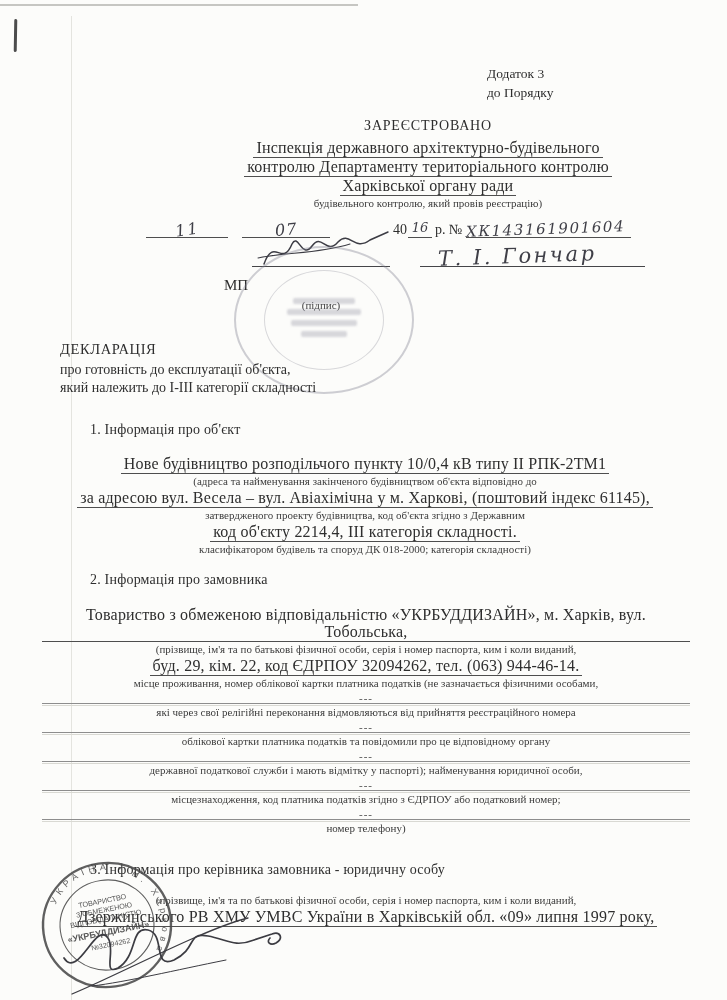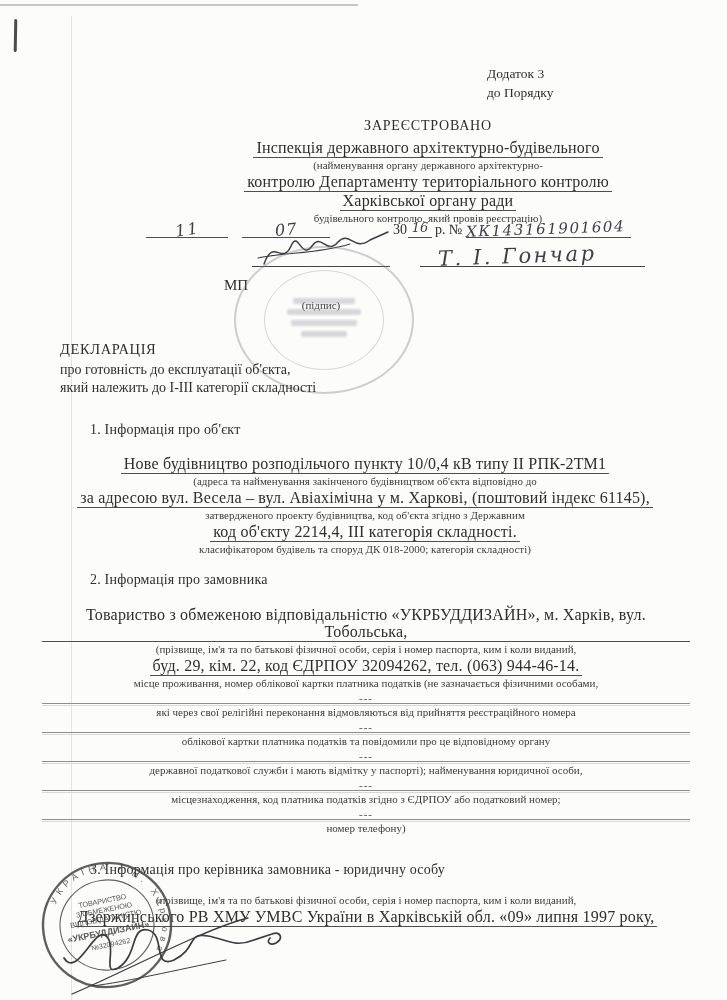--- a/index.html
+++ b/index.html
@@ -80,30 +80,29 @@
   <div class="pen-tick"></div>
 
   <div class="hdr-right">
     <div>Додаток 3</div>
     <div>до Порядку</div>
   </div>
 
   <div class="reg-block">
     <div class="reg-title">ЗАРЕЄСТРОВАНО</div>
     <div><span class="u val">Інспекція державного архітектурно-будівельного</span></div>
-    <div class="cap">(найменування органу державного архітектурно-</div>
     <div><span class="u val">контролю Департаменту територіального контролю</span></div>
     <div><span class="u val">Харківської органу ради</span></div>
     <div class="cap">будівельного контролю, який провів реєстрацію)</div>
   </div>
 
   <div class="date-line">
     <span class="seg w82"><span class="hand day">11</span></span>
     <span class="seg w88"><span class="hand month">07</span></span>
-    <span class="y20">30</span>
+    <span class="y20">40</span>
     <span class="seg w24"><span class="hand yr">16</span></span>
     <span class="rn">р. №</span>
     <span class="seg wnum"><span class="hand regnum">ХК143161901604</span></span>
   </div>
 
   <div class="sigline sig-left">
     <svg width="140" height="40" viewBox="0 0 140 40">
       <g fill="none" stroke="#3c3c44" stroke-width="1.5" stroke-linecap="round">
         <path d="M12,34 C22,6 30,38 40,14 C46,2 50,30 60,16 C70,2 74,26 86,12 C98,0 102,22 118,10 L136,2"></path>
         <path d="M6,28 C34,22 66,24 98,14" stroke-width="1.1"></path>

